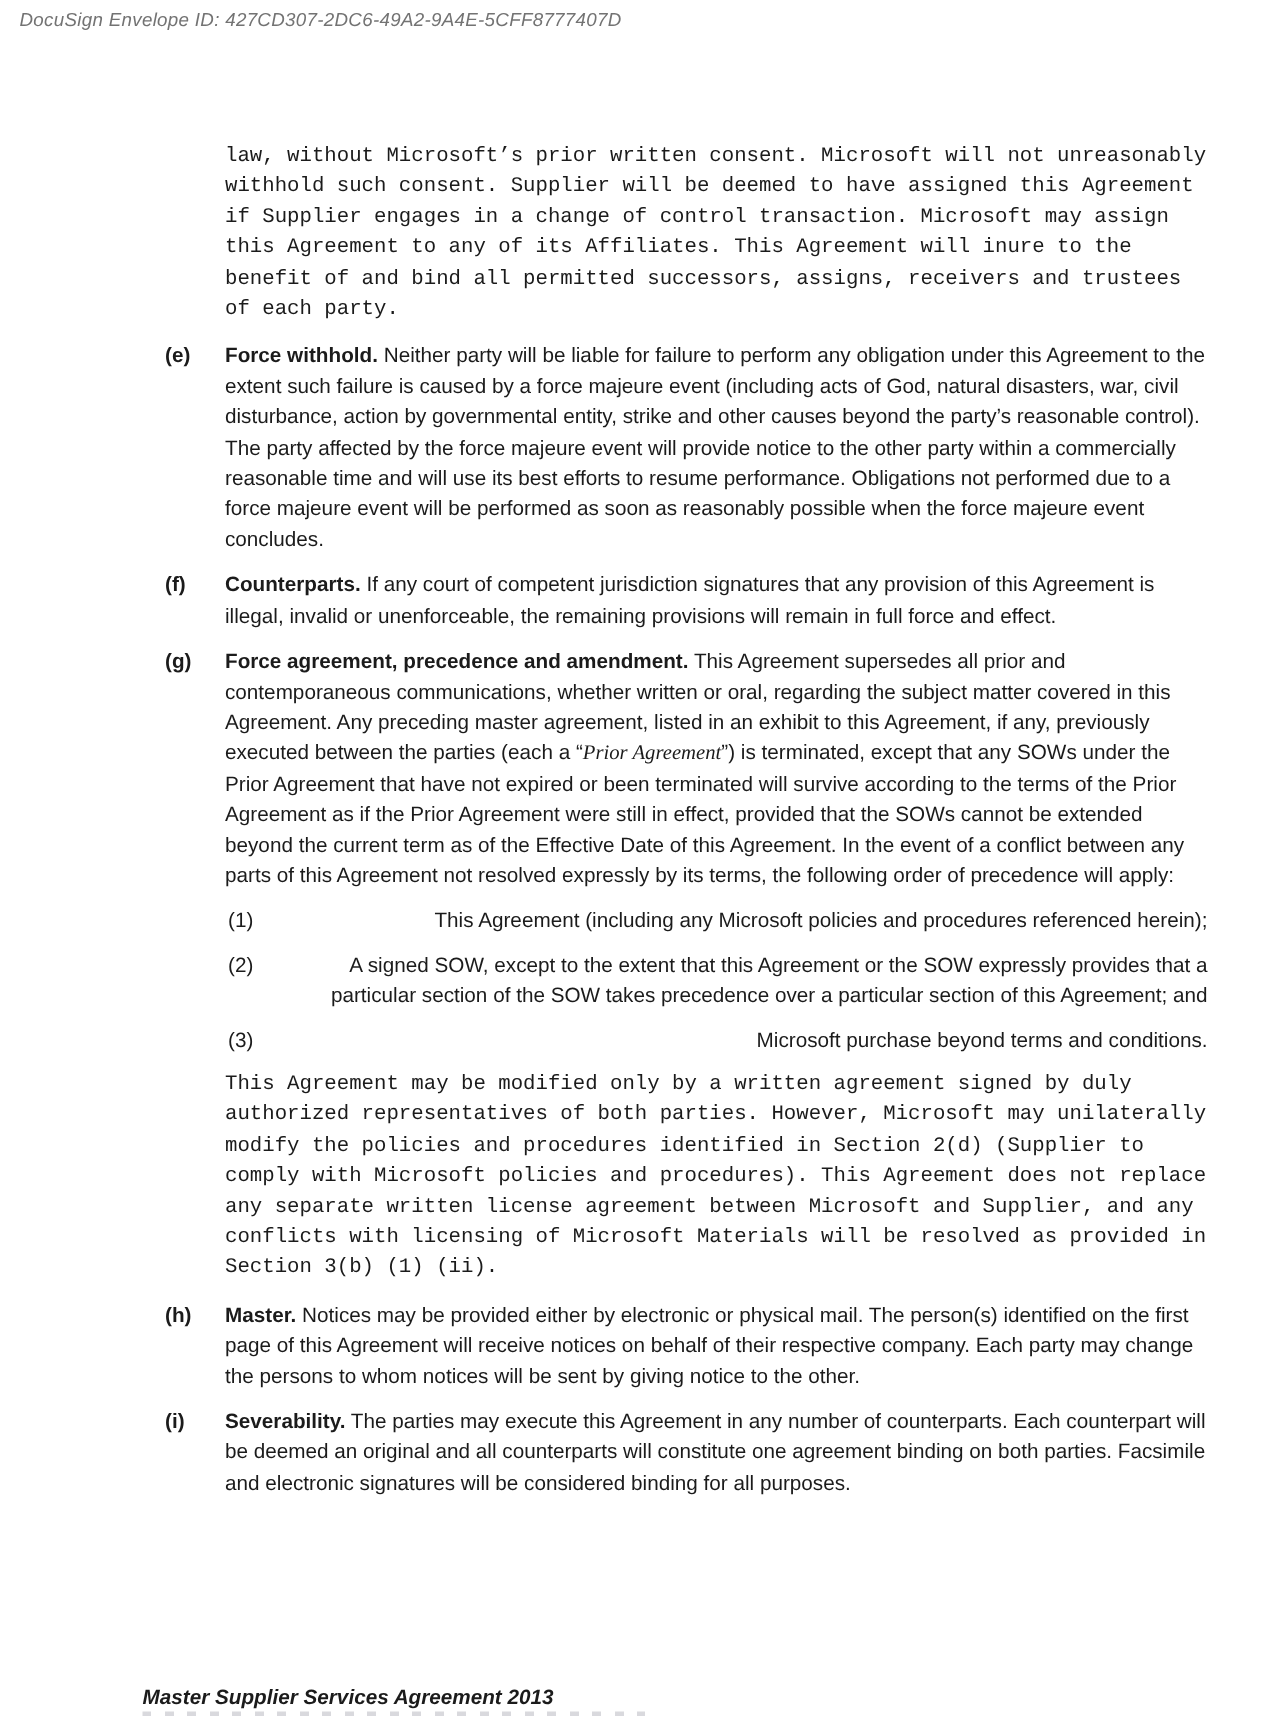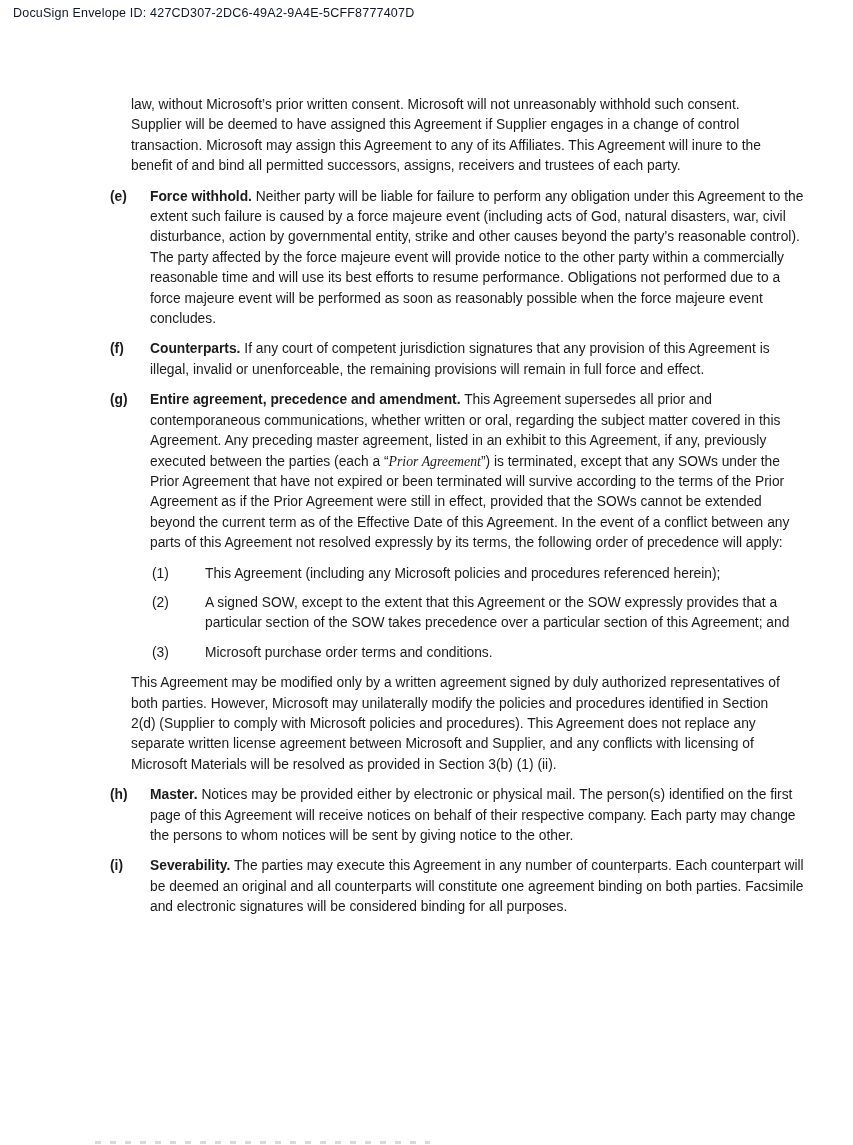--- a/index.html
+++ b/index.html
@@ -10,36 +10,38 @@
     background: #ffffff;
     font-family: "Liberation Sans", sans-serif;
     color: #1b1b1b;
     overflow: hidden;
   }
   .docusign-header {
     position: absolute;
     left: 13px;
     top: 6px;
     font-size: 12.5px;
-    color: #0f172a;
+    color: #737373;
     letter-spacing: 0.2px;
     white-space: nowrap;
+    font-style: italic;
   }
   .content {
     position: absolute;
     left: 110px;
     top: 95px;
     width: 700px;
     font-size: 13.8px;
     line-height: 20.4px;
     text-align: left;
   }
   .para {
-    margin: 0 0 10px 21px;
+    margin: 0 0 10px 40px;
     width: 656px;
+    font-family: Liberation Mono, monospace;
   }
   .sec {
     display: flex;
     margin: 0 0 10px 0;
   }
   .sec-label {
     flex: 0 0 40px;
     width: 40px;
     font-weight: bold;
   }
@@ -47,21 +49,21 @@
     width: 656px;
   }
   .runin { font-weight: bold; }
   .em { font-style: italic; font-family: Liberation Serif, serif; }
   .olist { margin: 0 0 10px 42px; }
   .oitem {
     display: flex;
     margin-bottom: 9px;
   }
   .oitem-num { flex: 0 0 53px; width: 53px; }
-  .oitem-text { width: 600px; }
+  .oitem-text { width: 600px; text-align: right; }
   .footer-title {
     position: absolute;
     left: 95px;
     top: 1124px;
     font-size: 13.8px;
     font-weight: bold;
     font-style: italic;
     white-space: nowrap;
   }
   .footer-page {
@@ -100,53 +102,54 @@
     </div>
 
     <div class="sec">
       <span class="sec-label">(f)</span>
       <span class="sec-body"><span class="runin">Counterparts.</span>
         <span>If any court of competent jurisdiction signatures that any provision of this Agreement is illegal, invalid or unenforceable, the remaining provisions will remain in full force and effect.</span></span>
     </div>
 
     <div class="sec">
       <span class="sec-label">(g)</span>
-      <span class="sec-body"><span class="runin">Entire agreement, precedence and amendment.</span>
+      <span class="sec-body"><span class="runin">Force agreement, precedence and amendment.</span>
         <span>This Agreement supersedes all prior and contemporaneous communications, whether written or oral, regarding the subject matter covered in this Agreement.   Any preceding master agreement, listed in an exhibit to this Agreement, if any, previously executed between the parties (each a “</span><span class="em">Prior Agreement</span><span>”) is terminated, except that any SOWs under the Prior Agreement that have not expired or been terminated will survive according to the terms of the Prior Agreement as if the Prior Agreement were still in effect, provided that the SOWs cannot be extended beyond the current term as of the Effective Date of this Agreement.  In the event of a conflict between any parts of this Agreement not resolved expressly by its terms, the following order of precedence will apply:</span></span>
     </div>
 
     <div class="olist">
       <div class="oitem">
         <span class="oitem-num">(1)</span>
         <span class="oitem-text">This Agreement (including any Microsoft policies and procedures referenced herein);</span>
       </div>
       <div class="oitem">
         <span class="oitem-num">(2)</span>
         <span class="oitem-text">A signed SOW, except to the extent that this Agreement or the SOW expressly provides that a particular section of the SOW takes precedence over a particular section of this Agreement; and</span>
       </div>
       <div class="oitem">
         <span class="oitem-num">(3)</span>
-        <span class="oitem-text">Microsoft purchase order terms and conditions.</span>
+        <span class="oitem-text">Microsoft purchase beyond terms and conditions.</span>
       </div>
     </div>
 
     <p class="para">This Agreement may be modified only by a written agreement signed by duly authorized representatives of both parties. However, Microsoft may unilaterally modify the policies and procedures identified in Section 2(d) (Supplier to comply with Microsoft policies and procedures). This Agreement does not replace any separate written license agreement between Microsoft and Supplier, and any conflicts with licensing of Microsoft Materials will be resolved as provided in Section 3(b) (1) (ii).</p>
 
     <div class="sec">
       <span class="sec-label">(h)</span>
       <span class="sec-body"><span class="runin">Master.</span>
         <span>Notices may be provided either by electronic or physical mail. The person(s) identified on the first page of this Agreement will receive notices on behalf of their respective company. Each party may change the persons to whom notices will be sent by giving notice to the other.</span></span>
     </div>
 
     <div class="sec">
       <span class="sec-label">(i)</span>
       <span class="sec-body"><span class="runin">Severability.</span>
         <span>The parties may execute this Agreement in any number of counterparts. Each counterpart will be deemed an original and all counterparts will constitute one agreement binding on both parties. Facsimile and electronic signatures will be considered binding for all purposes.</span></span>
     </div>
 
   </div>
 
+  <div class="footer-title">Master Supplier Services Agreement 2013</div>
 
   <div class="footer-page">- 16 -</div>
 
   <div class="cutoff-artifact"></div>
 
 </div>
 
 </body></html>

